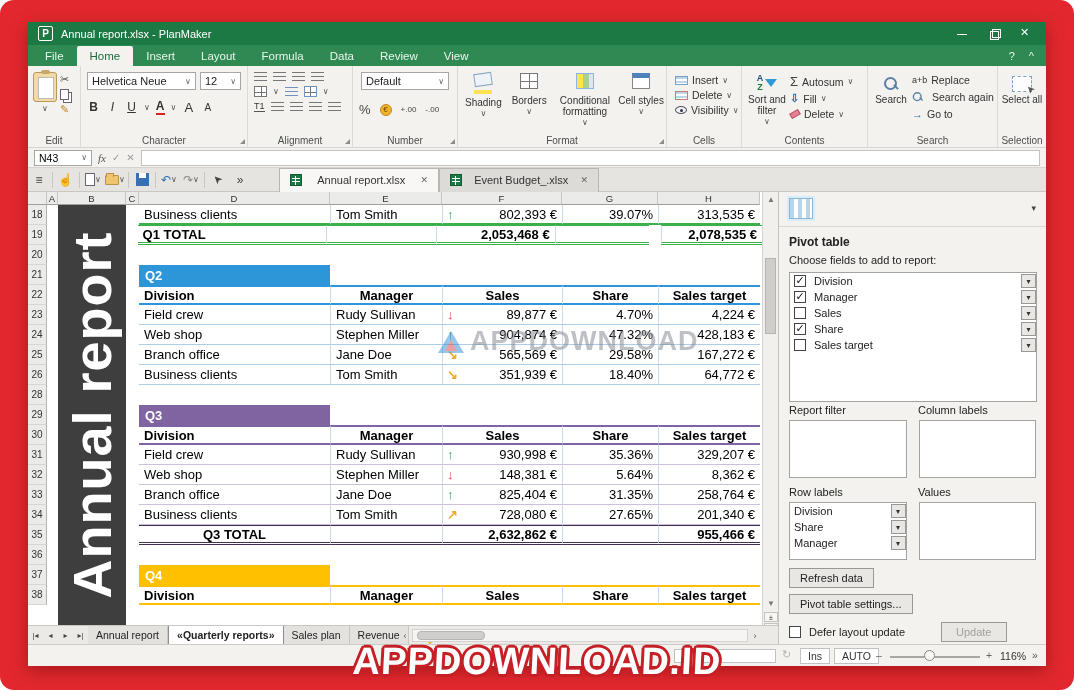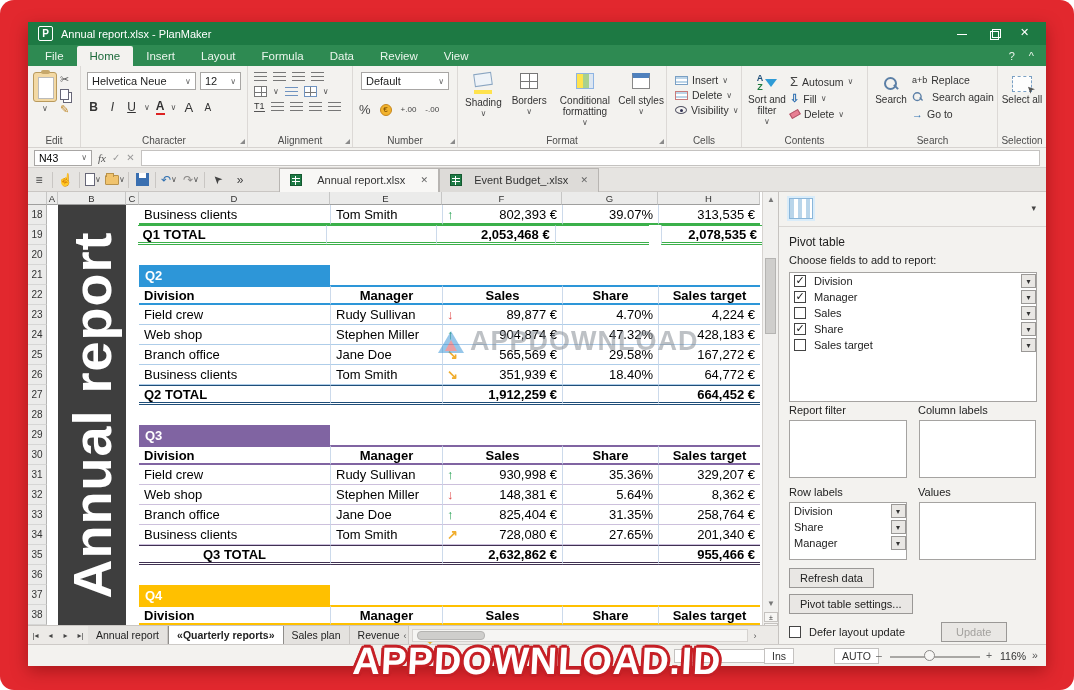--- a/index.html
+++ b/index.html
@@ -130,21 +130,21 @@
   .vdown{position:absolute;left:0;top:404px}
   .splitbtns{position:absolute;left:0;top:420px;width:16px;display:flex;flex-direction:column;align-items:center;gap:1px}
   .sbt{width:14px;height:10px;background:#f7f6f4;border:1px solid #c5c2bf;font-size:7px;display:flex;align-items:center;justify-content:center;color:#333}
   .sbt .dotr{width:5px;height:5px;border-radius:50%;background:#d62a4e}
   
   .panel{position:absolute;left:750px;top:170px;width:268px;height:452px;background:#f3f2ef;border-left:1px solid #c6c3c0;font-size:11px;color:#222}
   .ptop{display:flex;align-items:center;height:32px;padding:0 10px}
   .pivoticon{width:24px;height:21px;border:1px solid #8ab6da;background:repeating-linear-gradient(90deg,#b9d5ea 0 4px,#fff 4px 8px);outline:2px solid #d9ecf9}
   .ptopcar{margin-left:auto;font-size:9px;color:#444}
   .pdivider{height:1px;background:#d9d6d3;margin:2px 0 0}
-  .ptitle{font-size:12px;font-weight:400;padding:8px 10px 2px}
+  .ptitle{font-size:12px;font-weight:700;padding:8px 10px 2px}
   .pchoose{padding:3px 10px 4px}
   .plist{margin:2px 10px 0;width:248px;height:130px;background:#fff;border:1px solid #a5a3a1;overflow:hidden}
   .pfrow{display:flex;align-items:center;height:16px;padding-left:4px}
   .cb{width:12px;height:12px;border:1px solid #444;background:#fff;position:relative;flex:0 0 12px}
   .cb.ck::after{content:"✓";position:absolute;left:0.5px;top:-2.5px;font-size:11px;color:#111}
   .pflab{margin-left:8px}
   .dd{margin-left:auto;width:15px;height:14px;background:#e9e7e4;border:1px solid #9a9896;font-size:8px;display:flex;align-items:center;justify-content:center;color:#333}
   .pdrag{padding:10px 10px 2px}
   .parealabels{display:flex;padding:2px 10px}
   .parealabels span:last-child{margin-left:auto;width:118px}
@@ -164,21 +164,21 @@
   .newsheet::after{content:"✚";position:absolute;right:-4px;bottom:-4px;font-size:6px;color:#e6a700}
   .hscroll{position:absolute;left:370px;top:2px;width:364px;height:15px;display:flex;align-items:center}
   .hsbtn{width:14px;height:15px;display:flex;align-items:center;justify-content:center;font-size:9px;color:#555}
   .hstrack{flex:1;height:13px;background:#f6f5f3;border:1px solid #d5d2cf;position:relative}
   .hsthumb{position:absolute;left:4px;top:1px;width:68px;height:9px;background:#cfcecc;border:1px solid #b5b4b2;border-radius:4px}
   
   .statusbar{position:absolute;left:0;top:622px;width:100%;height:22px;background:#f3f2ef;border-top:1px solid #cdcac7;display:flex;align-items:center;font-size:10.5px;color:#333}
   .stfield{position:absolute;left:646px;top:4px;width:102px;height:14px;background:#fff;border:1px solid #c4c2c0}
   .strefresh{position:absolute;left:754px;top:3px;font-size:11px;color:#b5b3b0}
   .stbox{position:absolute;top:3px;height:16px;background:#fff;border:1px solid #c4c2c0;display:flex;align-items:center;justify-content:center;padding:0 7px}
-  .stins{left:736px}
+  .stins{left:772px}
   .stauto{left:806px}
   .zminus{position:absolute;left:848px;top:4px;color:#666}
   .ztrack{position:absolute;left:862px;top:11px;width:90px;height:2px;background:#a9a7a4}
   .zthumb{position:absolute;left:896px;top:5px;width:11px;height:11px;border-radius:50%;background:#f7f6f4;border:1px solid #8a8886}
   .zplus{position:absolute;left:958px;top:4px;color:#666}
   .zlevel{position:absolute;left:972px;top:5px}
   .zmore{position:absolute;left:1004px;top:4px;color:#555}
   
   .wmcenter{position:absolute;left:438px;top:326px;z-index:40;display:flex;align-items:center;gap:6px;opacity:.5;pointer-events:none}
   .wmtri{width:0;height:0;border-left:13px solid transparent;border-right:13px solid transparent;border-bottom:22px solid #2f8fd4;position:relative}
@@ -619,39 +619,20 @@
               <span class="arr a-diag">↘</span>
               <span class="cv">351,939 €</span>
             </div>
             <div class="c c-G" style="width: 96px;">
               <span class="cv">18.40%</span>
             </div>
             <div class="c c-H" style="width: 102px;">
               <span class="cv">64,772 €</span>
             </div>
           </div>
-          <div class="grow rt-total t-q2">
-            <div class="rh">27</div>
-            <div class="sp" style="width: 92px;"></div>
-            <div class="c c-D" style="width: 191px;">
-              <span class="cv">Q2 TOTAL</span>
-            </div>
-            <div class="c c-E" style="width: 112px;">
-              <span class="cv"></span>
-            </div>
-            <div class="c c-F" style="width: 120px;">
-              <span class="cv">1,912,259 €</span>
-            </div>
-            <div class="c c-G" style="width: 96px;">
-              <span class="cv"></span>
-            </div>
-            <div class="c c-H" style="width: 102px;">
-              <span class="cv">664,452 €</span>
-            </div>
-          </div>
           <div class="grow rt-empty">
             <div class="rh">28</div>
             <div class="sp" style="width: 92px;"></div>
             <div class="sp" style="width: 621px;"></div>
           </div>
           <div class="grow rt-banner t-q3">
             <div class="rh">29</div>
             <div class="sp" style="width: 92px;"></div>
             <div class="qb" style="width: 191px;">Q3</div>
             <div class="sp" style="width: 430px;"></div>

